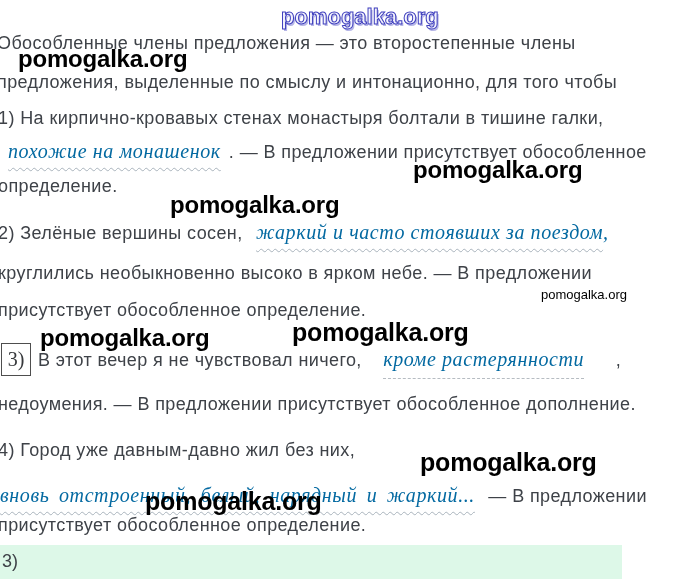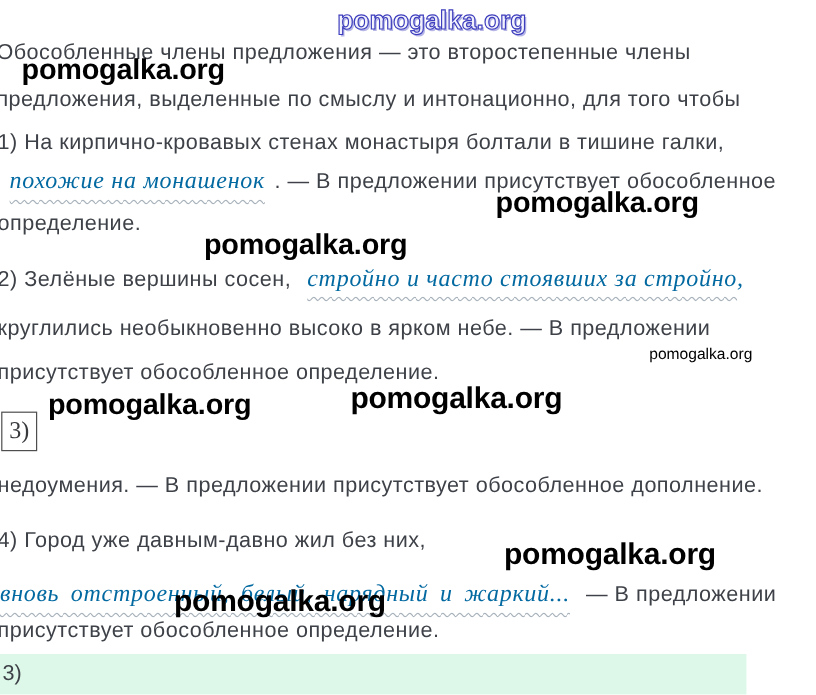--- a/index.html
+++ b/index.html
@@ -79,27 +79,32 @@
   <div class="line sans" style="left:-3px; top:72px;">предложения, выделенные по смыслу и интонационно, для того чтобы</div>
 
   <div class="line sans" style="left:-2px; top:108px;">1) На кирпично-кровавых стенах монастыря болтали в тишине галки,</div>
   <div class="line" style="left:8px; top:140px;">
     <span class="phrase wavy">похожие на монашенок</span><span class="sans gap8">. — В предложении присутствует обособленное</span>
   </div>
   <div class="line sans" style="left:-2px; top:176px;">определение.</div>
 
   <div class="line" style="left:-2px; top:221px;">
     <span class="sans">2) Зелёные вершины сосен,</span>
-    <span class="phrase wavy gap8">стройно и часто стоявших за стройно</span><span class="phrase">,</span>
+    <span class="phrase wavy gap8">жаркий и часто стоявших за поездом</span><span class="phrase">,</span>
   </div>
   <div class="line sans" style="left:-2px; top:263px;">круглились необыкновенно высоко в ярком небе. — В предложении</div>
   <div class="line sans" style="left:-2px; top:300px;">присутствует обособленное определение.</div>
 
   <div class="numbox">
     <span>3)</span>
+  </div>
+  <div class="line" style="left:38px; top:348px;">
+    <span class="sans">В этот вечер я не чувствовал ничего,</span>
+    <span class="phrase dashed gap16">кроме растерянности</span>
+    <span class="sans gap26">,</span>
   </div>
   <div class="line sans" style="left:-2px; top:394px;">недоумения. — В предложении присутствует обособленное дополнение.</div>
 
   <div class="line sans" style="left:-2px; top:440px;">4) Город уже давным-давно жил без них,</div>
   <div class="line" style="left:0px; top:484px;">
     <span class="phrase wavy wide-words">вновь отстроенный, белый, нарядный и жаркий...</span>
     <span class="sans gap8">— В предложении</span>
   </div>
   <div class="line sans" style="left:-2px; top:515px;">присутствует обособленное определение.</div>
 

